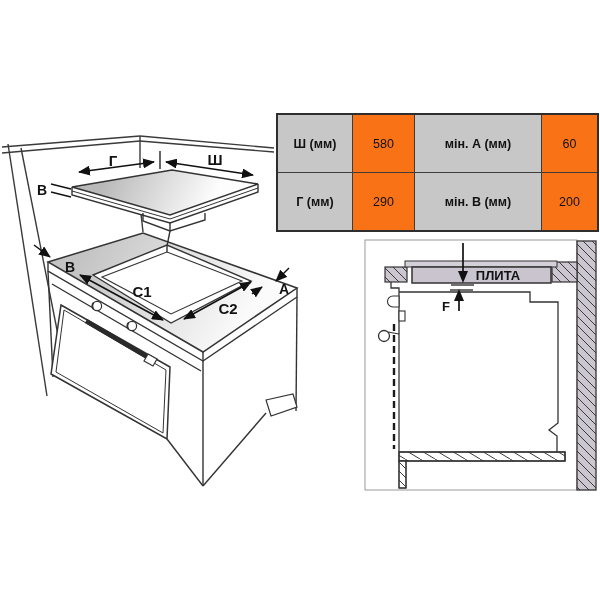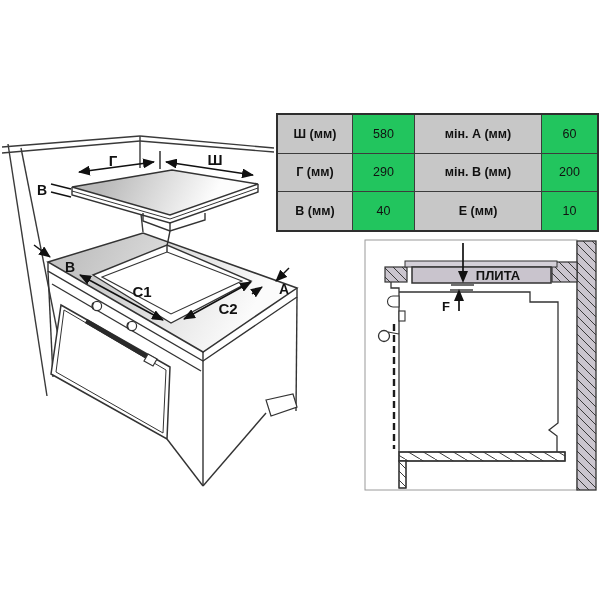--- a/index.html
+++ b/index.html
@@ -5,21 +5,21 @@
   html,body{margin:0;padding:0;background:#fff;}
   #canvas{position:relative;width:600px;height:600px;background:#ffffff;overflow:hidden;
           font-family:"Liberation Sans", sans-serif;}
   
   #dim-table{position:absolute;left:276px;top:113px;width:316px;height:119px;
              border-collapse:collapse;table-layout:fixed;}
   #dim-table td{border:1px solid #3c3c3c;text-align:center;vertical-align:middle;
                 font-size:12.5px;color:#111;padding:0;height:23px;}
   #dim-table{border:2px solid #2e2e2e;}
   #dim-table td.lbl{background:#c7c7c7;font-weight:bold;}
-  #dim-table td.val{background:#22c55e;font-weight:normal;}
+  #dim-table td.val{background:#f97316;font-weight:normal;}
   svg text{font-family:"Liberation Sans", sans-serif;fill:#111;}
   .dimlabel{font-weight:bold;}
 </style>
 </head>
 <body>
 
 <div id="canvas">
 
   <svg style="position:absolute;left:0;top:100px" width="345" height="420" viewBox="0 100 345 420">
     <defs>
@@ -115,26 +115,20 @@
       <td class="val" style="width:61px">580</td>
       <td class="lbl" style="width:126px">мін. А (мм)</td>
       <td class="val" style="width:55px">60</td>
     </tr>
     <tr>
       <td class="lbl">Г (мм)</td>
       <td class="val">290</td>
       <td class="lbl">мін. В (мм)</td>
       <td class="val">200</td>
     </tr>
-    <tr>
-      <td class="lbl">В (мм)</td>
-      <td class="val">40</td>
-      <td class="lbl">Е (мм)</td>
-      <td class="val">10</td>
-    </tr>
   </tbody>
     </table>
 
   <svg style="position:absolute;left:360px;top:235px" width="240" height="265" viewBox="360 235 240 265">
     <defs>
       <pattern id="h1" patternUnits="userSpaceOnUse" width="9" height="9">
         <path d="M0,0 L9,9" stroke="#3a3a3a" stroke-width="1"></path>
       </pattern>
       <pattern id="h2" patternUnits="userSpaceOnUse" width="15" height="9">
         <path d="M0,0 L15,9" stroke="#3a3a3a" stroke-width="1"></path>

